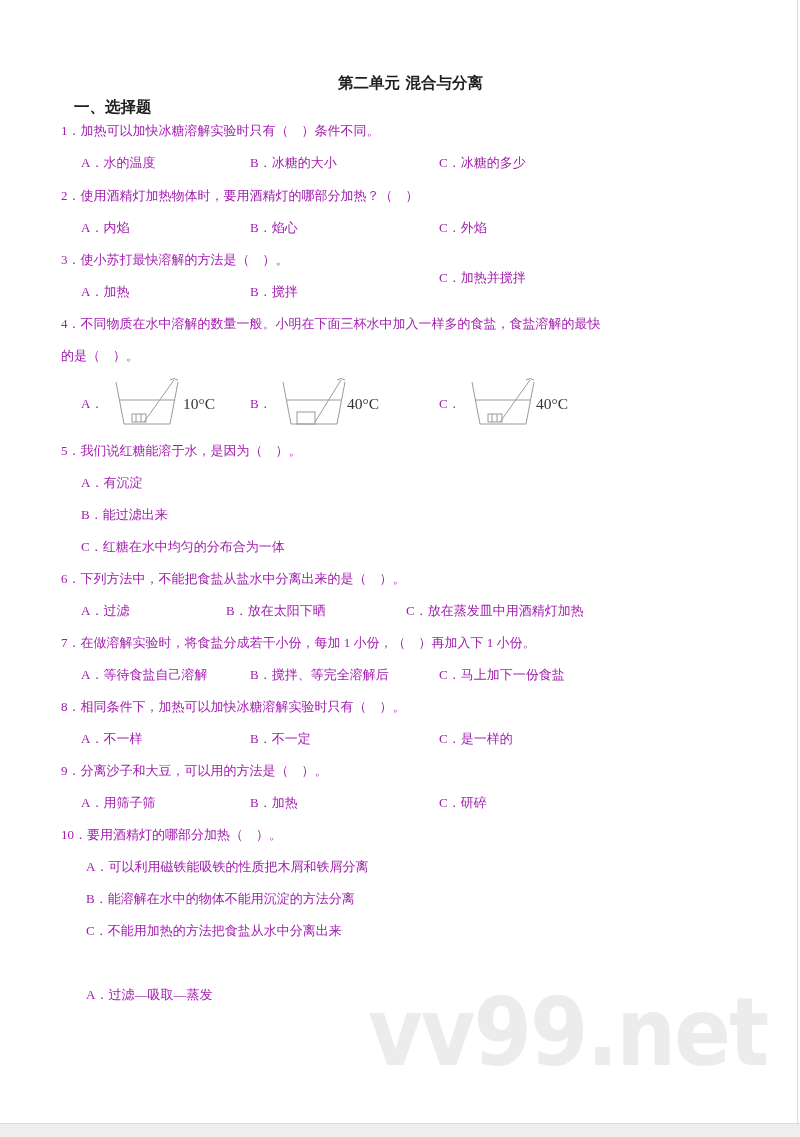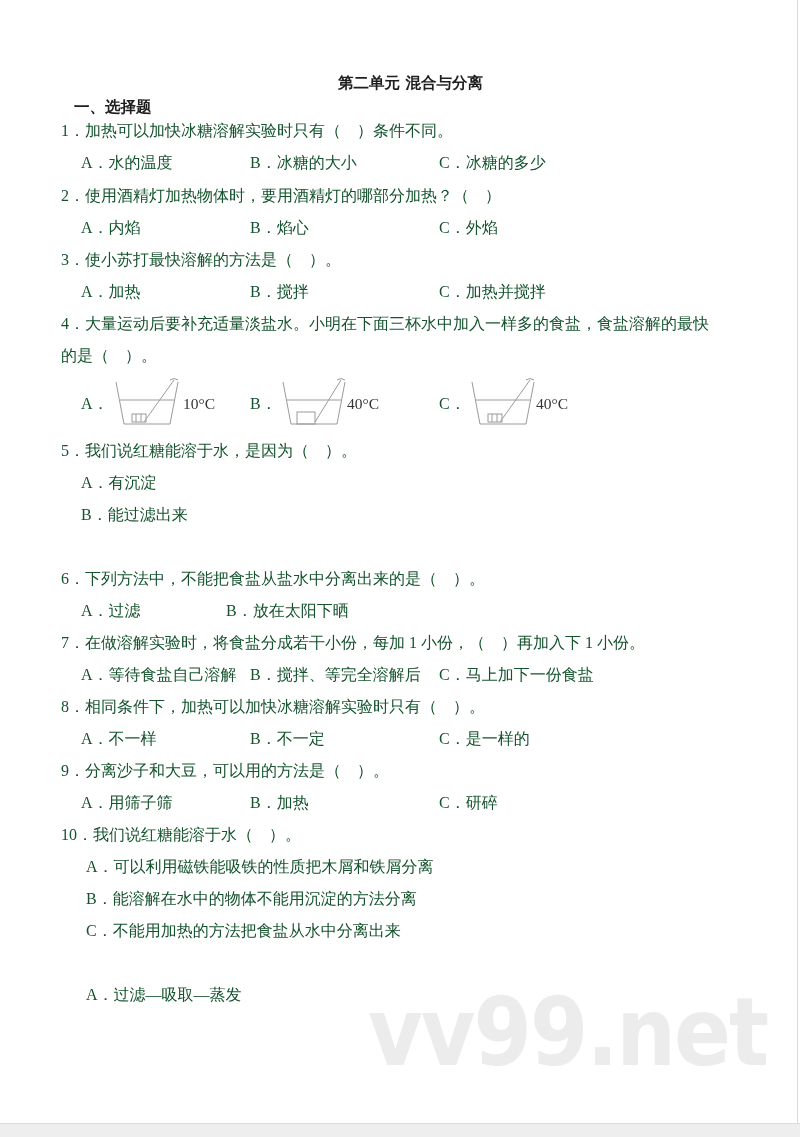--- a/index.html
+++ b/index.html
@@ -27,21 +27,21 @@
       position: absolute; left: 0; width: 797px; top: 73px; text-align: center;
       font-family: "DejaVu Sans", sans-serif; font-weight: bold; font-size: 15.5px; color: #1e1e1e;
       padding-left: 12px;
     }
     .title span { position: relative; left: 0px; }
     .section {
       position: absolute; left: 60px; top: 97px;
       font-family: "DejaVu Sans", sans-serif; font-weight: bold; font-size: 15.5px; color: #1e1e1e; margin-left: 14px;
     }
     .line {
-      position: absolute; font-size: 16px; white-space: nowrap; line-height: 20px; color: #14532d;
+      position: absolute; font-size: 13px; white-space: nowrap; line-height: 20px; color: #a21caf;
     }
     .q { left: 61px; }
     .beaker { position: absolute; }
     .temp { position: absolute; font-size: 15.5px; color: #333; line-height: 20px; text-align: right; }
   </style>
 </head>
 <body>
 
 <div class="page">
 
@@ -62,24 +62,24 @@
   </div>
   <div class="line" style="top:218px;left:81px"><span>A．</span><span>内焰</span></div>
   <div class="line" style="top:218px;left:250px"><span>B．</span><span>焰心</span></div>
   <div class="line" style="top:218px;left:439px"><span>C．</span><span>外焰</span></div>
 
   <div class="line q" style="top:250px">
     <span>3．</span><span>使小苏打最快溶解的方法是（　）。</span>
   </div>
   <div class="line" style="top:282px;left:81px"><span>A．</span><span>加热</span></div>
   <div class="line" style="top:282px;left:250px"><span>B．</span><span>搅拌</span></div>
-  <div class="line" style="top:282px;left:439px"><span>C．</span><span>加热并搅拌</span></div>
+  <div class="line" style="top:268px;left:439px"><span>C．</span><span>加热并搅拌</span></div>
 
   <div class="line q" style="top:314px">
-    <span>4．</span><span>大量运动后要补充适量淡盐水。小明在下面三杯水中加入一样多的食盐，食盐溶解的最快</span>
+    <span>4．</span><span>不同物质在水中溶解的数量一般。小明在下面三杯水中加入一样多的食盐，食盐溶解的最快</span>
   </div>
   <div class="line" style="top:346px;left:61px">的是（　）。</div>
 
   <div class="line" style="top:394px;left:81px">A．</div>
   <svg class="beaker" style="left:114px;top:376px" width="70" height="52" viewBox="0 0 70 52">
     <g fill="none" stroke="#9a9a9a" stroke-width="1">
       <polyline points="2,6 10,48 56,48 64,6"></polyline>
       <line x1="6" y1="24" x2="60" y2="24"></line>
       <line x1="30" y1="46" x2="60" y2="4"></line>
       <path d="M56,4 q4,-3 8,0"></path>
@@ -114,26 +114,28 @@
         <line x1="27" y1="38" x2="27" y2="46"></line>
     </g>
   </svg>
   <div class="temp" style="left:536px;top:394px">40°C</div>
 
   <div class="line q" style="top:441px">
     <span>5．</span><span>我们说红糖能溶于水，是因为（　）。</span>
   </div>
   <div class="line" style="top:473px;left:81px"><span>A．</span><span>有沉淀</span></div>
   <div class="line" style="top:505px;left:81px"><span>B．</span><span>能过滤出来</span></div>
+  <div class="line" style="top:537px;left:81px"><span>C．</span><span>红糖在水中均匀的分布合为一体</span></div>
 
   <div class="line q" style="top:569px">
     <span>6．</span><span>下列方法中，不能把食盐从盐水中分离出来的是（　）。</span>
   </div>
   <div class="line" style="top:601px;left:81px"><span>A．</span><span>过滤</span></div>
   <div class="line" style="top:601px;left:226px"><span>B．</span><span>放在太阳下晒</span></div>
+  <div class="line" style="top:601px;left:406px"><span>C．</span><span>放在蒸发皿中用酒精灯加热</span></div>
 
   <div class="line q" style="top:633px">
     <span>7．</span><span>在做溶解实验时，将食盐分成若干小份，每加 1 小份，（　）再加入下 1 小份。</span>
   </div>
   <div class="line" style="top:665px;left:81px"><span>A．</span><span>等待食盐自己溶解</span></div>
   <div class="line" style="top:665px;left:250px"><span>B．</span><span>搅拌、等完全溶解后</span></div>
   <div class="line" style="top:665px;left:439px"><span>C．</span><span>马上加下一份食盐</span></div>
 
   <div class="line q" style="top:697px">
     <span>8．</span><span>相同条件下，加热可以加快冰糖溶解实验时只有（　）。</span>
@@ -143,21 +145,21 @@
   <div class="line" style="top:729px;left:439px"><span>C．</span><span>是一样的</span></div>
 
   <div class="line q" style="top:761px">
     <span>9．</span><span>分离沙子和大豆，可以用的方法是（　）。</span>
   </div>
   <div class="line" style="top:793px;left:81px"><span>A．</span><span>用筛子筛</span></div>
   <div class="line" style="top:793px;left:250px"><span>B．</span><span>加热</span></div>
   <div class="line" style="top:793px;left:439px"><span>C．</span><span>研碎</span></div>
 
   <div class="line q" style="top:825px">
-    <span>10．</span><span>我们说红糖能溶于水（　）。</span>
+    <span>10．</span><span>要用酒精灯的哪部分加热（　）。</span>
   </div>
   <div class="line" style="top:857px;left:86px"><span>A．</span><span>可以利用磁铁能吸铁的性质把木屑和铁屑分离</span></div>
   <div class="line" style="top:889px;left:86px"><span>B．</span><span>能溶解在水中的物体不能用沉淀的方法分离</span></div>
   <div class="line" style="top:921px;left:86px"><span>C．</span><span>不能用加热的方法把食盐从水中分离出来</span></div>
 
   <div class="line" style="top:985px;left:86px"><span>A．</span><span>过滤—吸取—蒸发</span></div>
 
 </div>
 
 <div class="bottom-band"></div>

